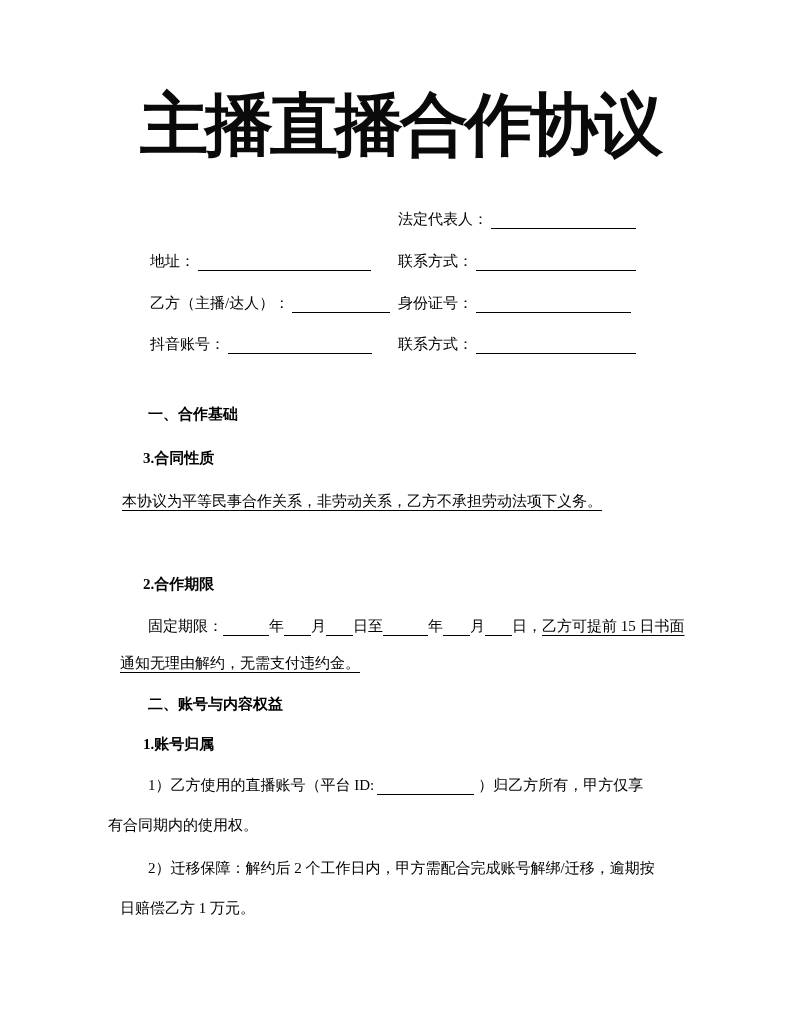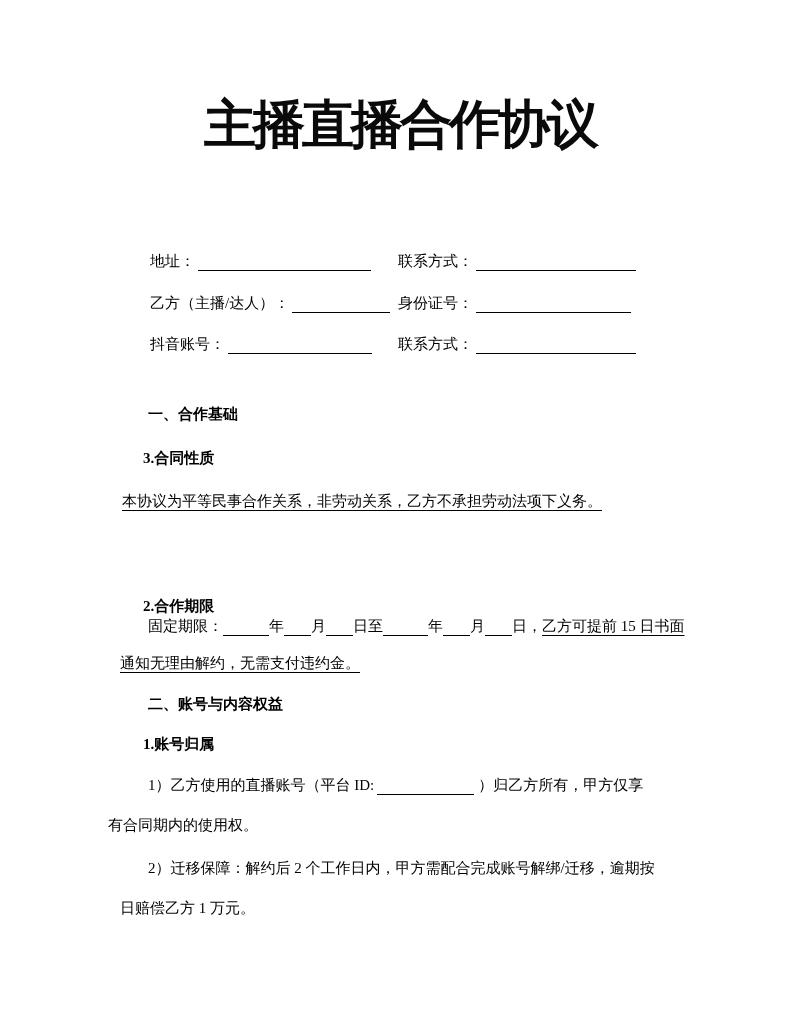--- a/index.html
+++ b/index.html
@@ -17,21 +17,21 @@
     position:absolute;
     line-height:20px;
     white-space:nowrap;
   }
   .title {
     position:absolute;
     top:92px; left:0; width:800px;
     text-align:center;
     font-family:"Liberation Sans","DejaVu Sans",sans-serif;
     font-weight:900;
-    font-size:52px;
+    font-size:68px;
     line-height:64px;
     letter-spacing:-3px;
     color:#0a0a0a;
   }
   .bold { font-weight:bold; }
   .blank {
     display:inline-block;
     border-bottom:1px solid #000;
     height:15px;
     vertical-align:bottom;
@@ -48,20 +48,23 @@
   .w98{width:98px}  .w155{width:155px} .w144{width:144px}
   .w46{width:46px}  .w45{width:45px}  .w27{width:27px}  .w97{width:97px}
 </style>
 </head>
 <body>
 
 <div class="page">
 
   <div class="title">主播直播合作协议</div>
 
+  <div class="line" style="top:209px; left:398px;">
+    <span>法定代表人：</span><span class="blank w145"></span>
+  </div>
 
   <div class="line" style="top:251px; left:150px;">
     <span>地址：</span><span class="blank w173"></span>
   </div>
   <div class="line" style="top:251px; left:398px;">
     <span>联系方式：</span><span class="blank w160"></span>
   </div>
 
   <div class="line" style="top:293px; left:150px;">
     <span>乙方（主播/达人）：</span><span class="blank w98"></span>
@@ -79,21 +82,21 @@
 
   <div class="line bold" style="top:404px; left:148px;">一、合作基础</div>
 
   <div class="line bold" style="top:448px; left:143px;">3.合同性质</div>
 
   <div class="line" style="top:491px; left:122px;">
     <span class="u">本协议为平等民事合作关系，非劳动关系，乙方不承担劳动法项下义务。</span>
   </div>
 
 
-  <div class="line bold" style="top:596px; left:143px;">2.合作期限</div>
+  <div class="line bold" style="top:574px; left:143px;">2.合作期限</div>
 
   <div class="line" style="top:616px; left:148px;">
     <span>固定期限：</span><span class="blank w46 tight"></span><span>年</span><span class="blank w27 tight"></span><span>月</span><span class="blank w27 tight"></span><span>日至</span><span class="blank w45 tight"></span><span>年</span><span class="blank w27 tight"></span><span>月</span><span class="blank w27 tight"></span><span>日，</span><span class="u">乙方可提前 15 日书面</span>
   </div>
 
   <div class="line" style="top:653px; left:120px;">
     <span class="u">通知无理由解约，无需支付违约金。</span>
   </div>
 
   <div class="line bold" style="top:694px; left:148px;">二、账号与内容权益</div>

